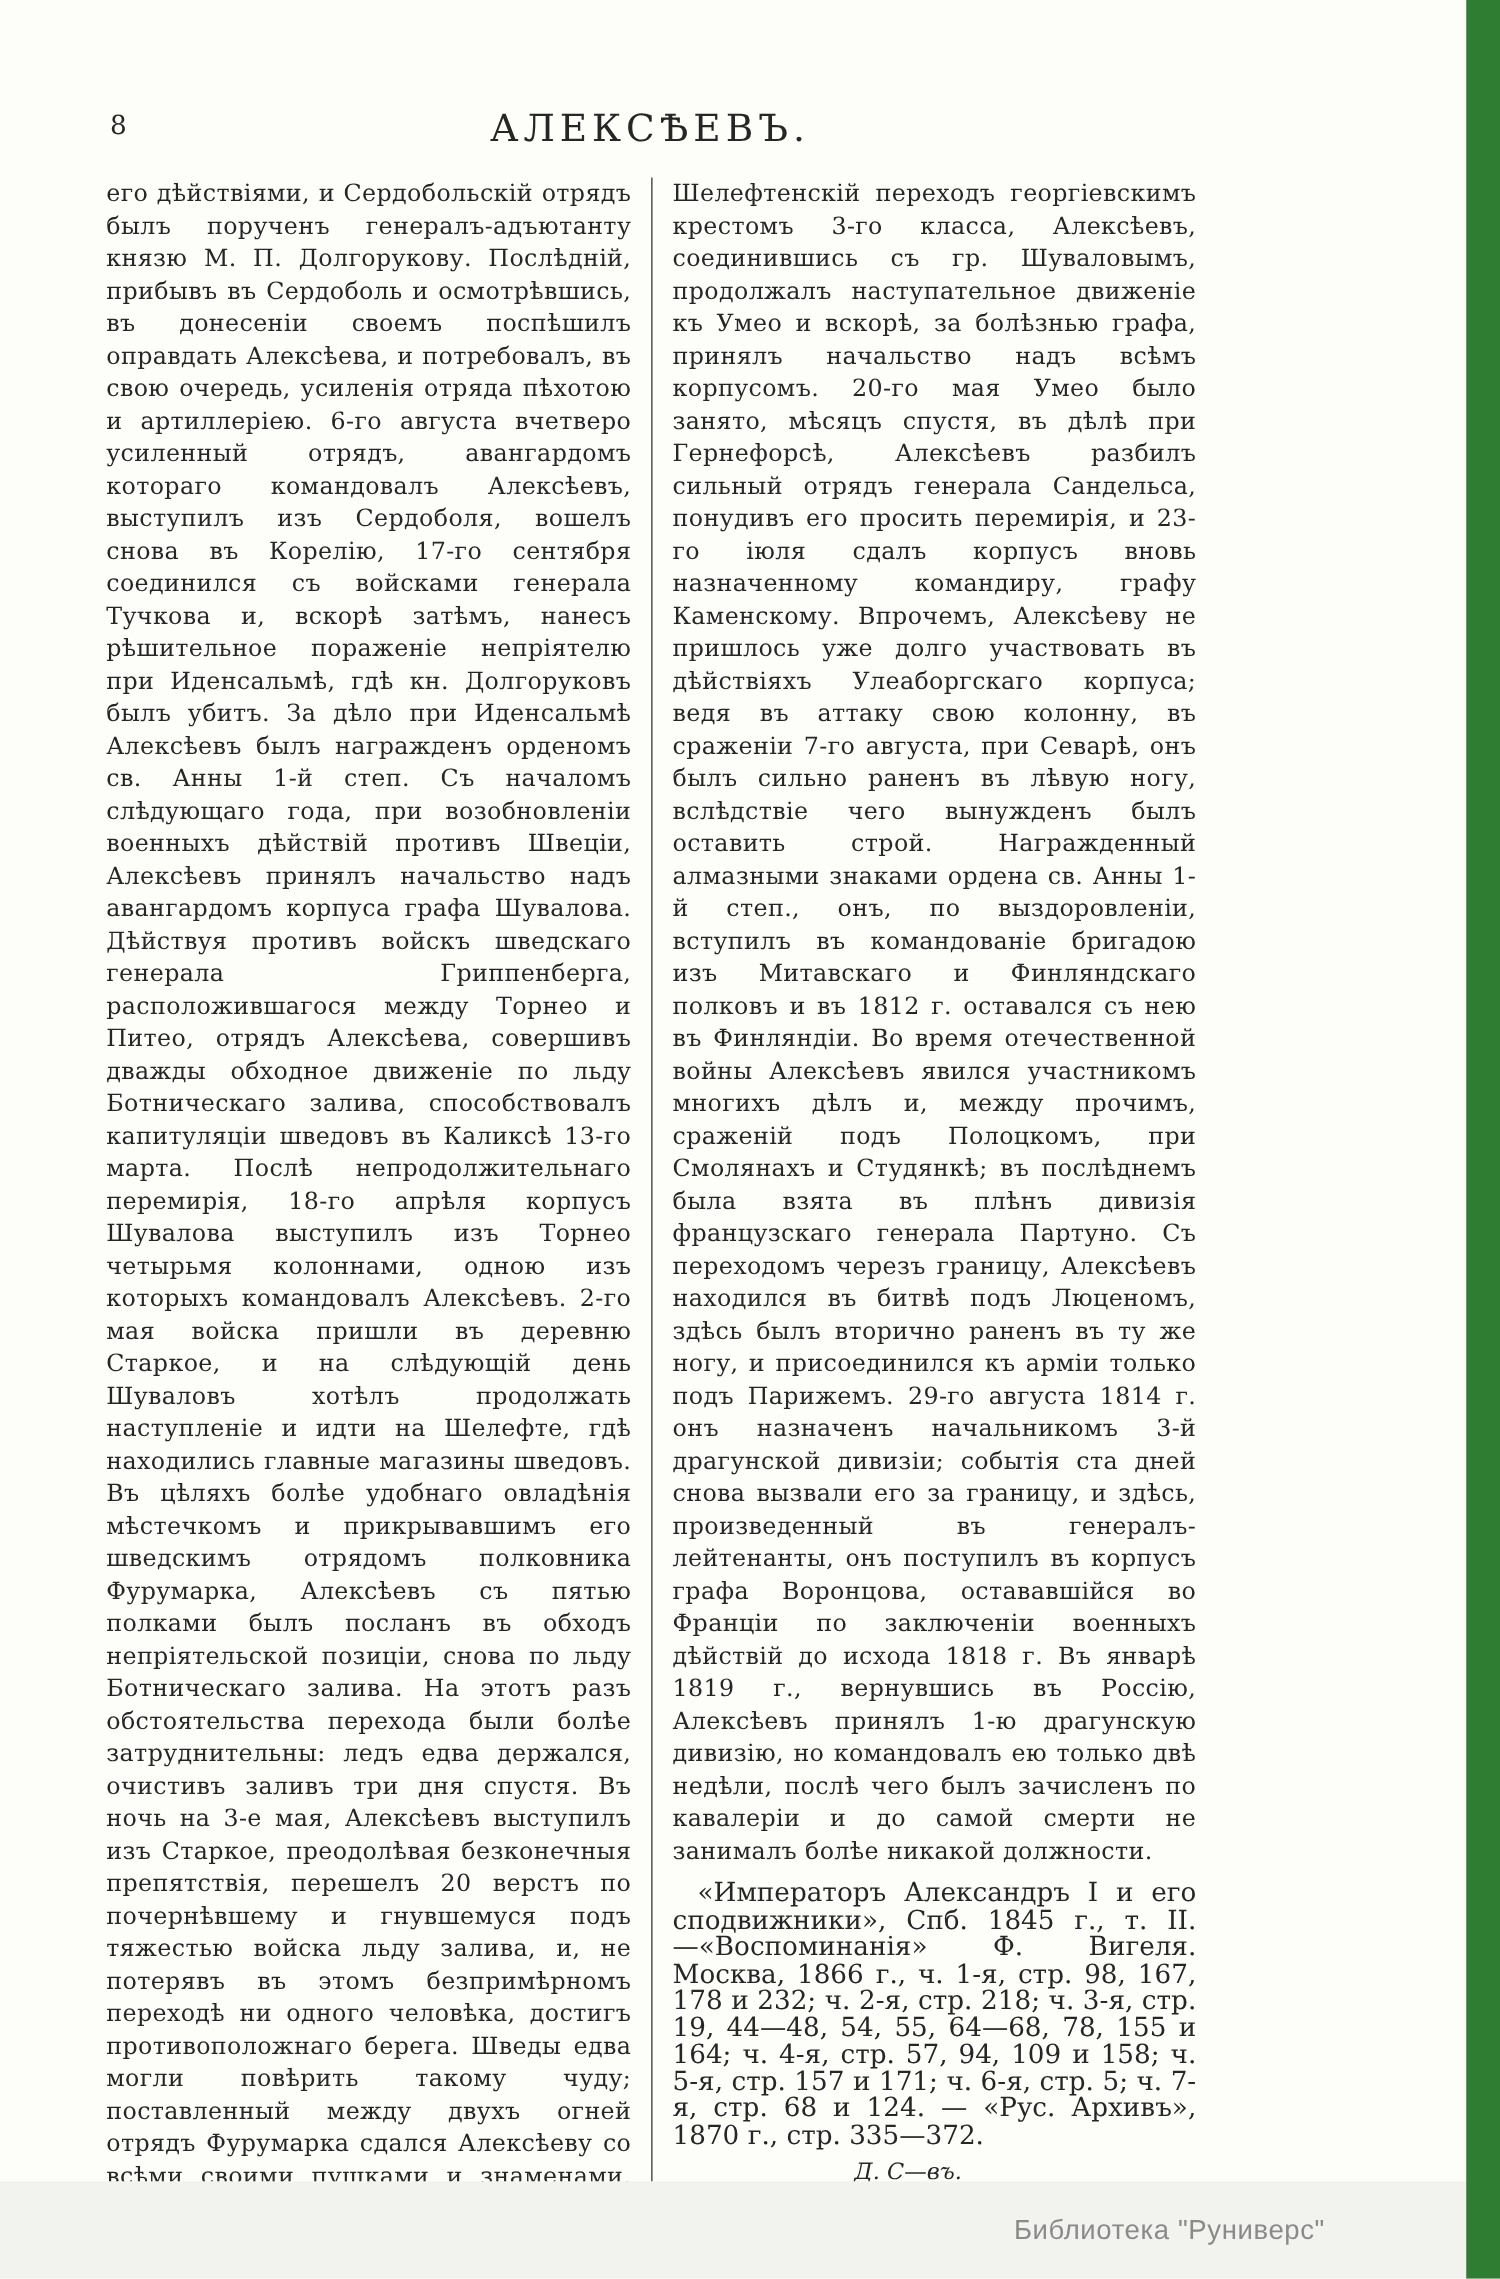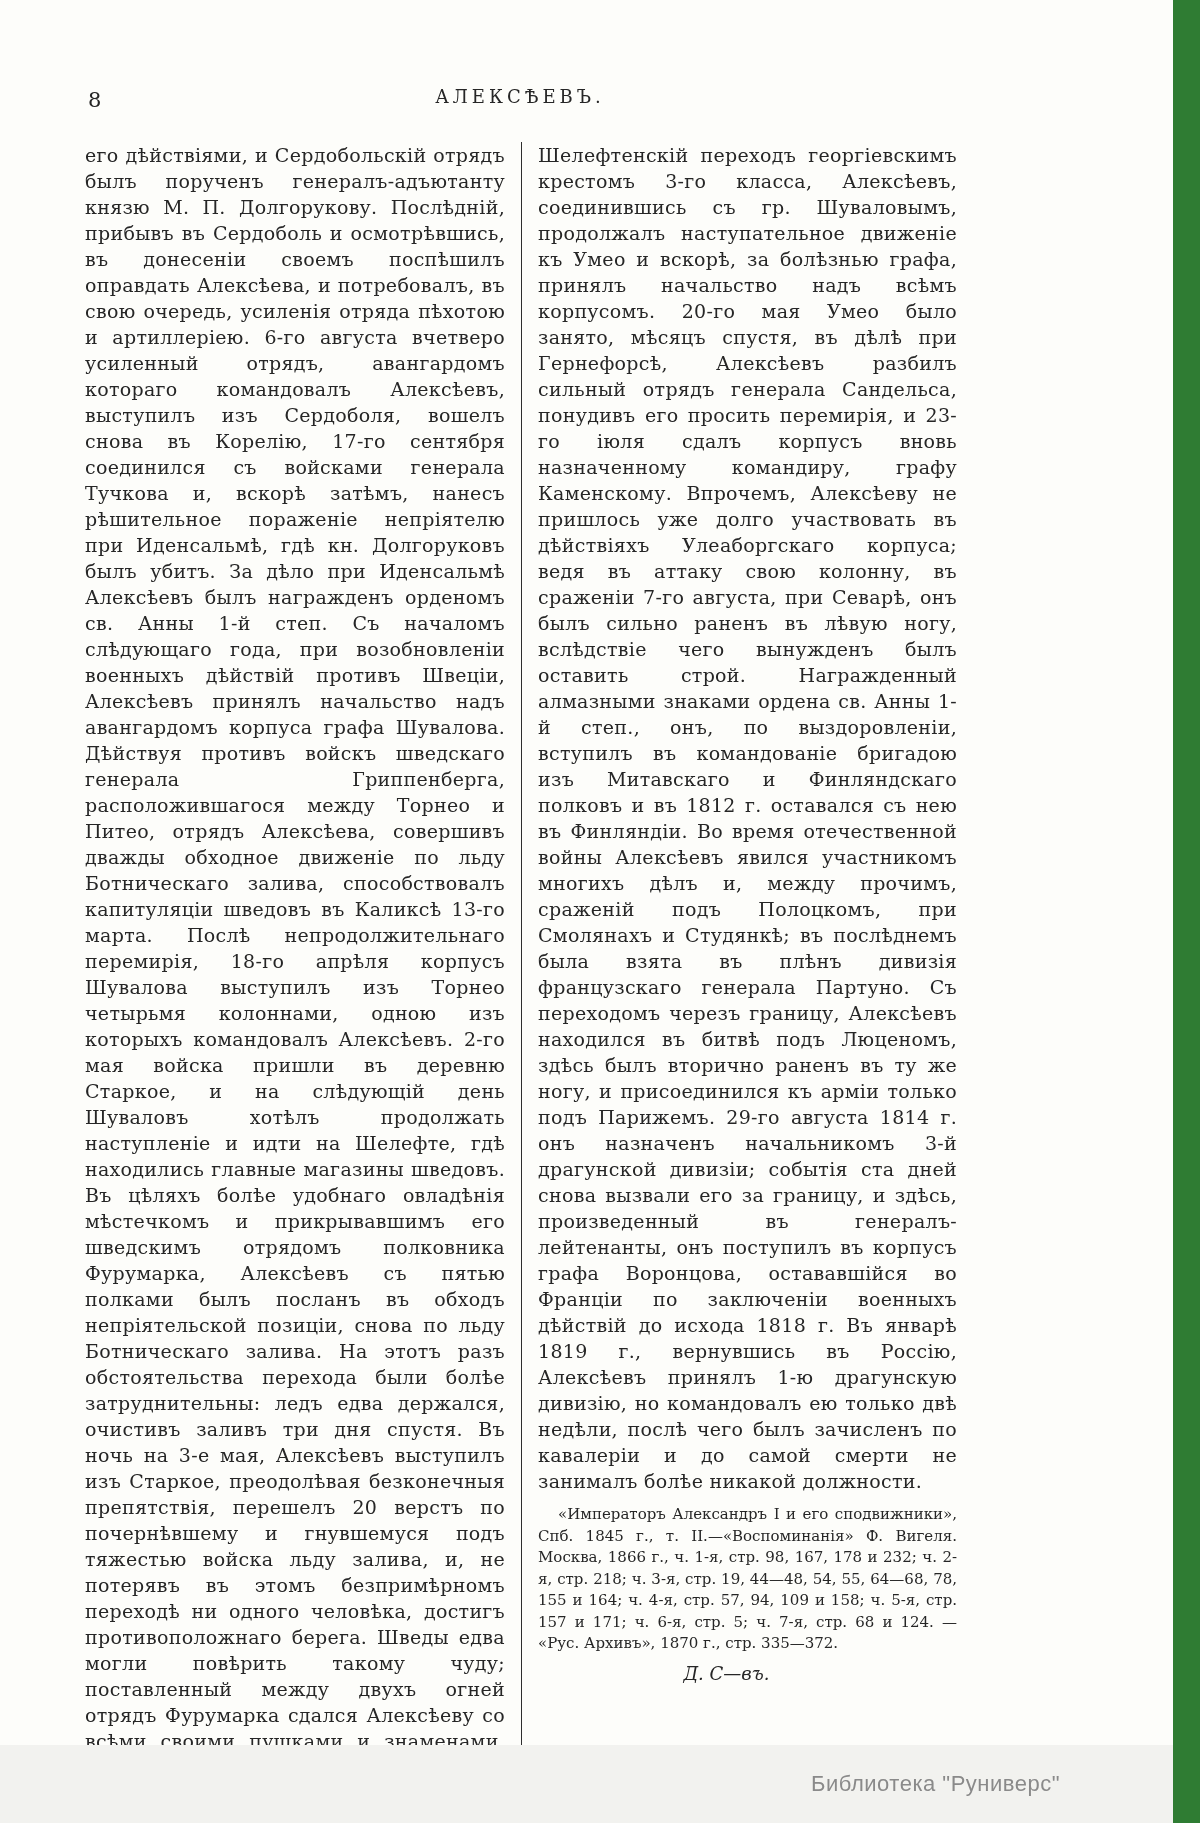--- a/index.html
+++ b/index.html
@@ -28,21 +28,21 @@
     position: absolute;
     top: 88px; left: 88px;
     font-size: 21px;
   }
 
   .page-header {
     position: absolute;
     top: 86px; left: 85px;
     width: 870px;
     text-align: center;
-    font-size: 18px;
+    font-size: 30px;
     letter-spacing: 4px;
   }
 
   .columns {
     position: absolute;
     top: 142px; left: 85px;
     width: 872px;
     display: flex;
     align-items: stretch;
   }
@@ -60,21 +60,21 @@
   .body-text {
     margin: 0;
     font-size: 19px;
     line-height: 26px;
     letter-spacing: 0.3px;
     text-align: justify;
   }
 
   .biblio {
     margin: 10px 0 0 0;
-    font-size: 15px;
+    font-size: 21px;
     line-height: 21.5px;
     text-align: justify;
     text-indent: 20px;
   }
 
   .signature {
     margin: 8px 0 0 0;
     padding-right: 42px;
     text-align: center;
     font-size: 18px;

